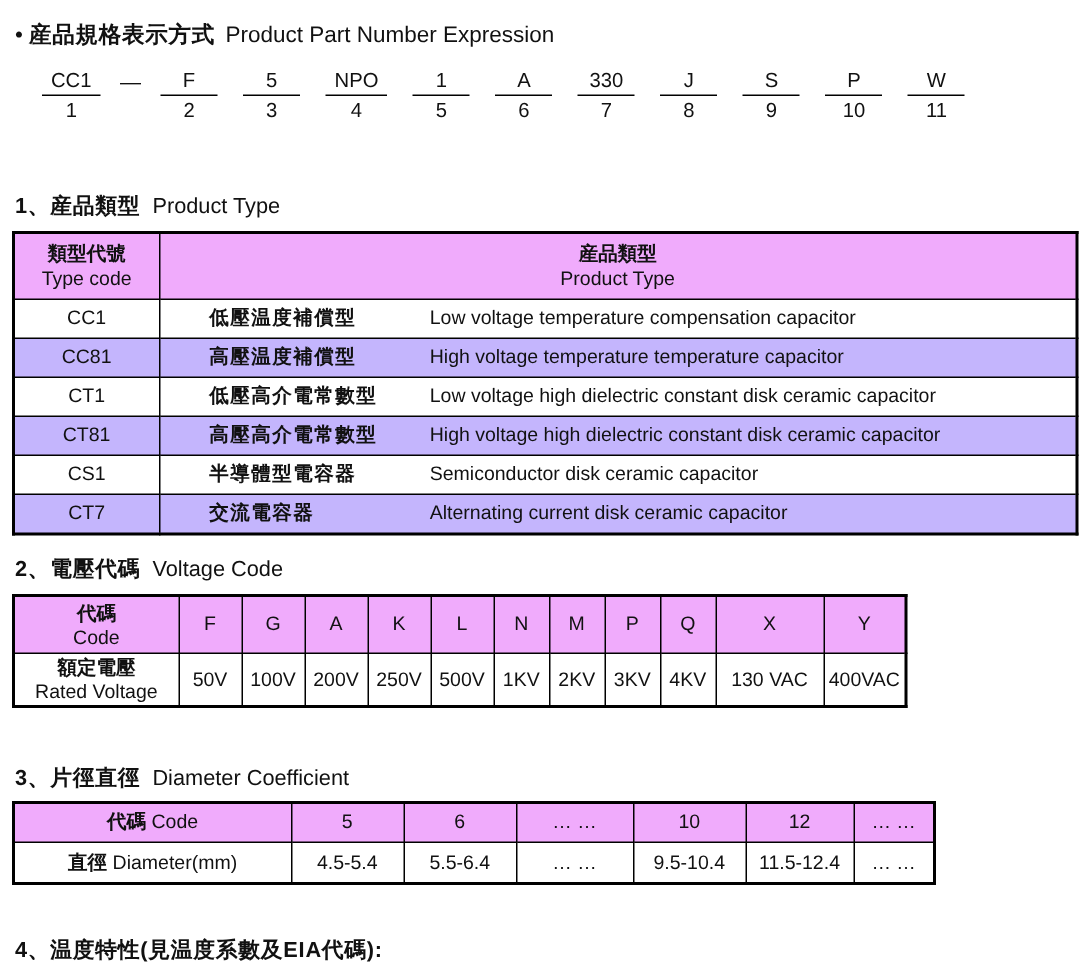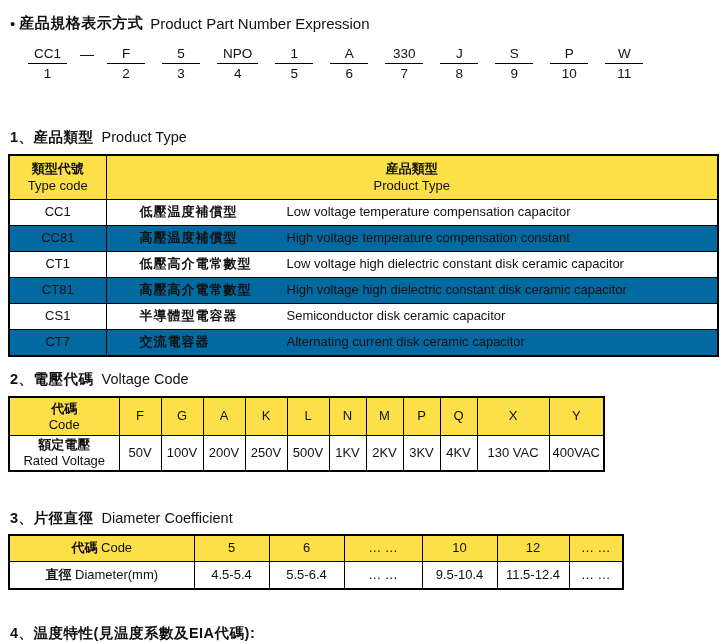--- a/index.html
+++ b/index.html
@@ -29,34 +29,34 @@
   .sec-heading .zh{font-weight:bold;letter-spacing:0.5px;}
   .sec-heading .en{font-weight:normal;margin-left:4px;}
   .h1x{margin-top:47px;}
   .h2x{margin-top:13px;}
   .h3x{margin-top:37px;}
 
   
   table{border-collapse:collapse;table-layout:fixed;font-size:13px;}
   th,td{border:1px solid #000;padding:0;line-height:1.25;font-weight:normal;}
   table{border:2px solid #000;}
-  .graybg{background:#fde047;}
+  .graybg{background:#f0abfc;}
   .zhb{font-weight:bold;}
 
   
   .ptable{width:711px;margin:7px 0 0 0;}
   .ptable col.c1{width:97px;}
   .ptable th{height:43px;text-align:center;vertical-align:middle;}
   .ptable td{height:25px;vertical-align:middle;}
   .ptable td.code{text-align:center;}
   .ptable td.desc{padding-left:33px;}
   .ptable .desc-inner{display:flex;align-items:center;}
   .ptable .zh{font-weight:bold;width:147px;flex:none;letter-spacing:1px;}
   .ptable .en{flex:1;}
-  .ptable tr.alt td{background:#0369a1;}
+  .ptable tr.alt td{background:#c4b5fd;}
 
   
   .vtable{width:585px;margin:7px 0 0 0;}
   .vtable th{height:37px;text-align:center;vertical-align:middle;}
   .vtable td{height:34px;text-align:center;vertical-align:middle;margin-left:10px;}
   .vtable .lbl div{line-height:1.2;}
 
   
   .dtable{width:614px;margin:6px 0 0 0;padding-left:20px;}
   .dtable th{height:25px;text-align:center;vertical-align:middle;}
@@ -154,21 +154,21 @@
           <span class="zh">低壓温度補償型</span>
           <span class="en">Low voltage  temperature  compensation capacitor</span>
         </div>
       </td>
     </tr>
     <tr class="alt">
       <td class="code">CC81</td>
       <td class="desc">
         <div class="desc-inner">
           <span class="zh">高壓温度補償型</span>
-          <span class="en">High voltage temperature compensation constant</span>
+          <span class="en">High voltage temperature temperature capacitor</span>
         </div>
       </td>
     </tr>
     <tr>
       <td class="code">CT1</td>
       <td class="desc">
         <div class="desc-inner">
           <span class="zh">低壓高介電常數型</span>
           <span class="en">Low voltage high dielectric constant disk ceramic capacitor</span>
         </div>

